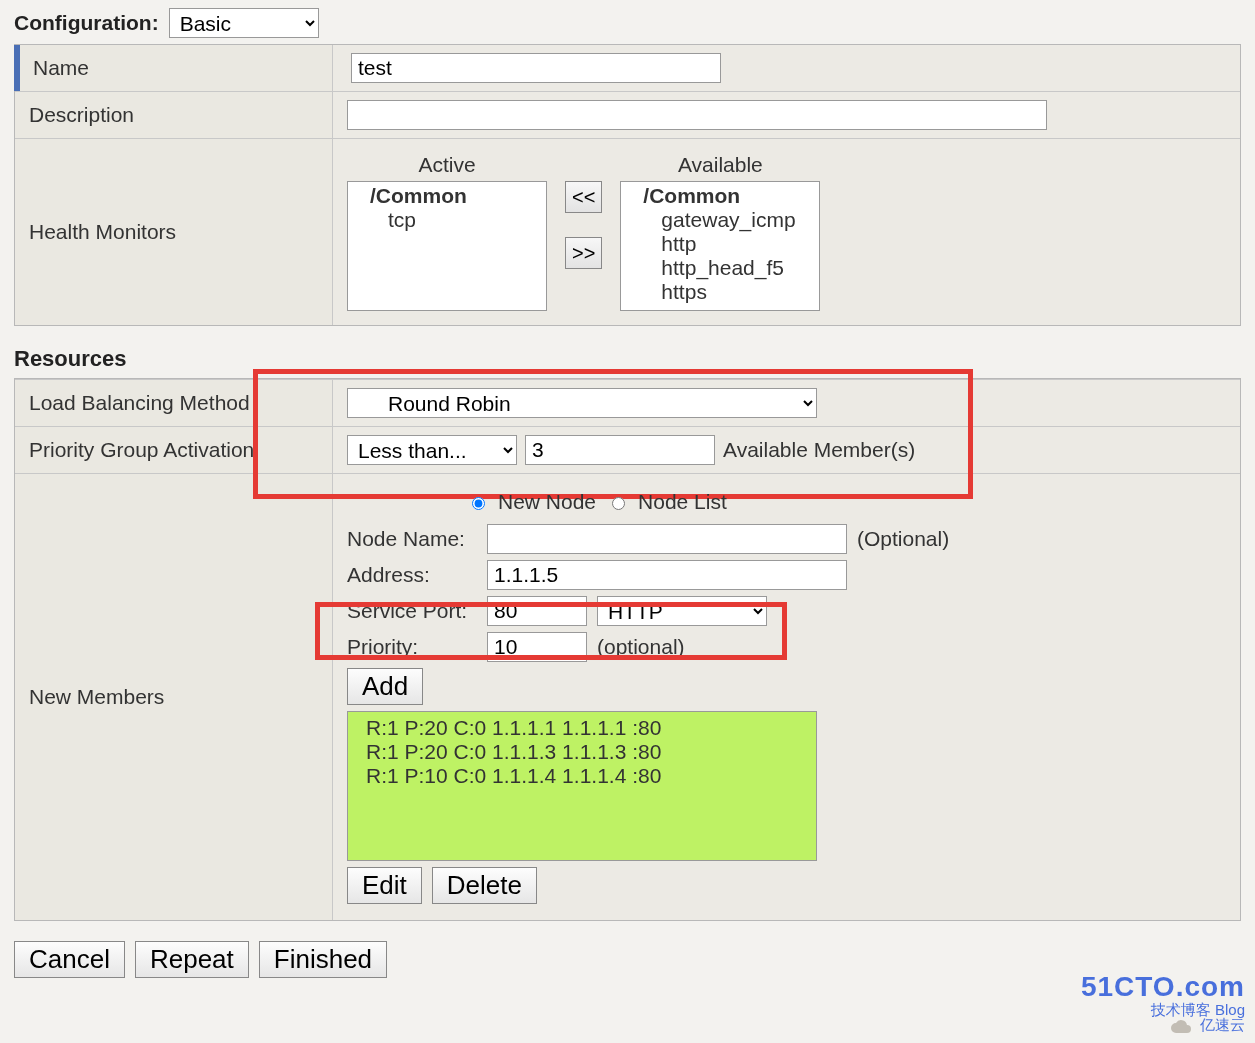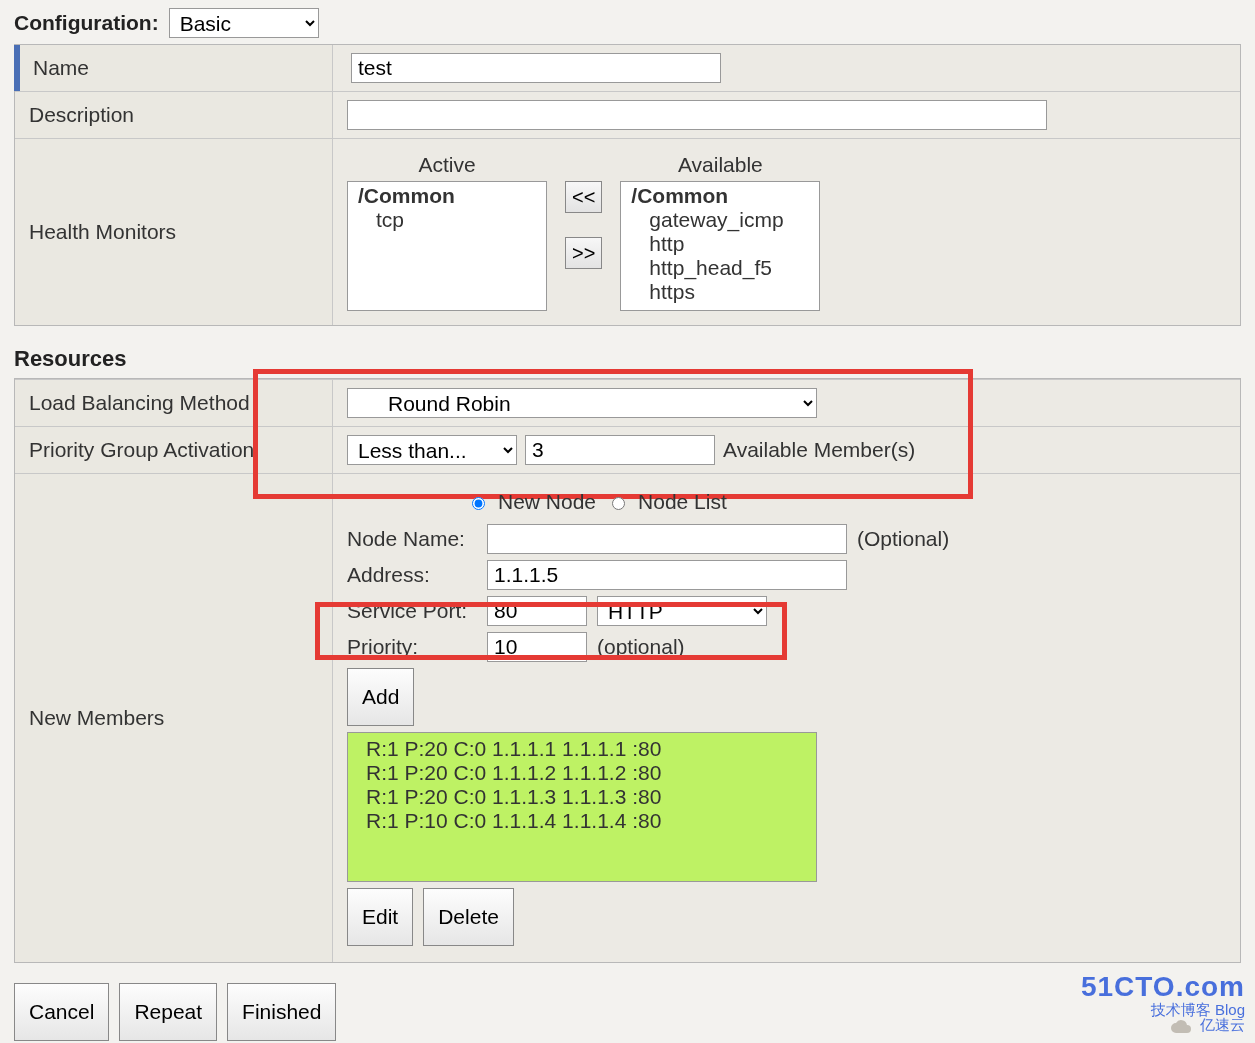--- a/index.html
+++ b/index.html
@@ -68,37 +68,37 @@
   .bar-left .lab, .bar-left .val { padding-left:18px; }
   .dual-list { display:flex; align-items:flex-start; gap:18px; padding:6px 0; }
   .dual-list .col { display:flex; flex-direction:column; align-items:center; }
   .dual-list .colhdr { margin-bottom:4px; }
   .listbox {
     border:1px solid #999;
     background:#fff;
     width:200px;
     height:130px;
     overflow-y:scroll;
-    padding:2px 10px;
+    padding:2px 22px;
     box-sizing:border-box;
   }
   .listbox .grp { font-weight:bold; }
   .listbox .itm { padding-left:18px; }
   .dual-btns { display:flex; flex-direction:column; gap:24px; margin-top:28px; }
   .smbtn {
     font-size:20px;
     padding:0 6px;
     border:1px solid #888;
     background:linear-gradient(#f7f7f7,#e3e3e3);
     cursor:pointer;
     height:32px;
   }
   .btn {
-    font-size:21px;
-    padding:16px 14px;
+    font-size:26px;
+    padding:2px 14px;
     border:1px solid #888;
     background:linear-gradient(#fdfdfd,#e6e6e6);
     cursor:pointer;
   }
   .members-block { display:flex; flex-direction:column; align-items:flex-start; gap:6px; padding:8px 0; }
   .fld { display:flex; align-items:center; gap:10px; }
   .fld .flab { width:130px; }
   .radio-line { display:flex; align-items:center; gap:10px; margin-left:120px; margin-bottom:4px;}
   .hl-red { border:5px solid #e53a34; position:absolute; pointer-events:none; }
   .rel { position:relative; }
@@ -228,21 +228,20 @@
           </select>
         </div>
         <div class="fld">
           <span class="flab" style="width:130px;">Priority:</span>
           <input type="text" style="width: 100px;" value="10">
           <span>(optional)</span>
         </div>
         <button class="btn" style="margin-left:0;">Add</button>
         <div class="memlist">
           <div>R:1 P:20 C:0 1.1.1.1 1.1.1.1 :80</div>
-          <div>R:1 P:20 C:0 1.1.1.2 1.1.1.2 :80</div>
           <div>R:1 P:20 C:0 1.1.1.3 1.1.1.3 :80</div>
           <div>R:1 P:10 C:0 1.1.1.4 1.1.1.4 :80</div>
         </div>
         <div style="display:flex; gap:10px;">
           <button class="btn">Edit</button>
           <button class="btn">Delete</button>
         </div>
       </div>
     </div>
   </div>

